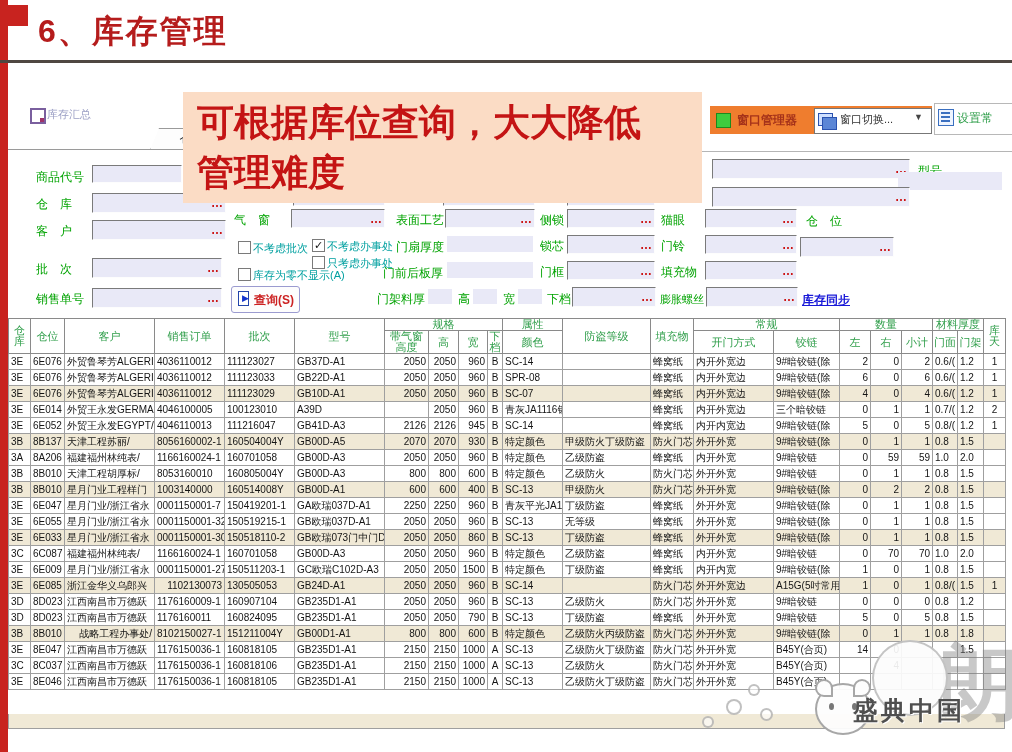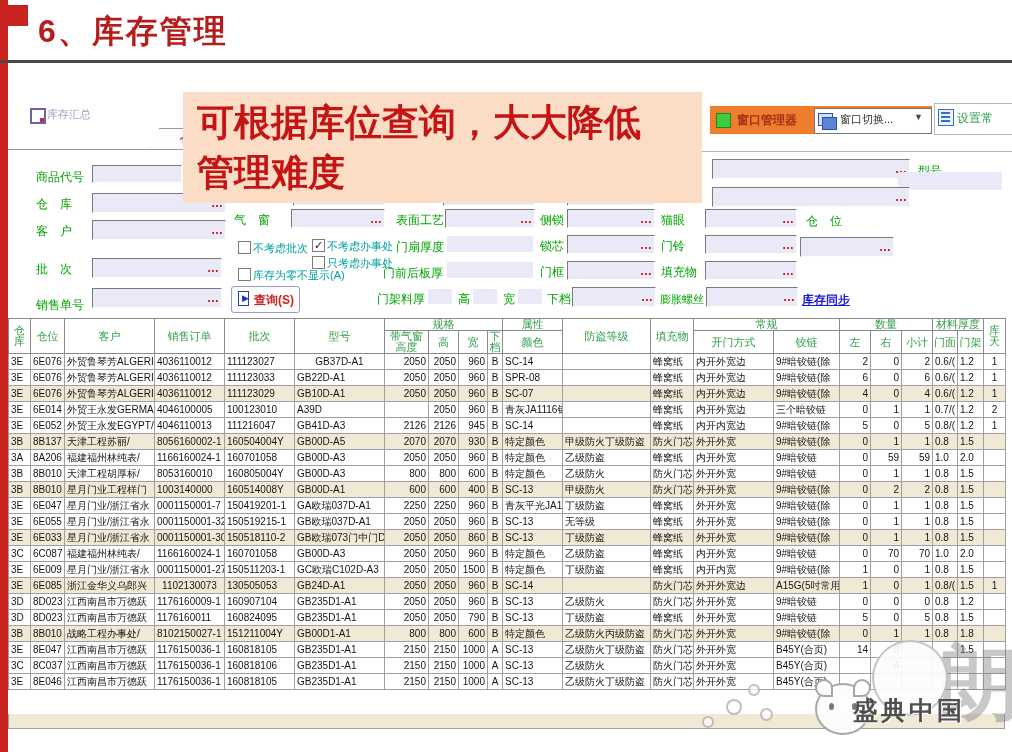--- a/index.html
+++ b/index.html
@@ -108,21 +108,21 @@
       <span class="dots"></span>
     </div>
   <div class="lbl" style="left:36px;top:223px;">客　户</div>
   <div class="field" style="left:92px;top:220px;width:134px;height:20px;">
       <span class="dots"></span>
     </div>
   <div class="lbl" style="left:36px;top:261px;">批　次</div>
   <div class="field" style="left:92px;top:258px;width:130px;height:20px;">
       <span class="dots"></span>
     </div>
-  <div class="lbl" style="left:36px;top:297px;font-family:Liberation Serif, serif;">销售单号</div>
+  <div class="lbl" style="left:36px;top:291px;font-family:Liberation Serif, serif;">销售单号</div>
   <div class="field" style="left:92px;top:288px;width:130px;height:20px;">
       <span class="dots"></span>
     </div>
 
   <div class="field" style="left:293px;top:188px;width:92px;height:18px;z-index:1;">
       <span class="dots"></span>
     </div>
   <div class="field" style="left:443px;top:188px;width:92px;height:18px;z-index:1;">
       <span class="dots"></span>
     </div>
@@ -274,21 +274,21 @@
             <th>门架</th>
           </tr>
         </thead>
         <tbody>
           <tr>
             <td style="text-align: left;">3E</td>
             <td style="text-align: left;">6E076</td>
             <td style="text-align: left;">外贸鲁琴芳ALGERI</td>
             <td style="text-align: left;">4036110012</td>
             <td style="text-align: left;">111123027</td>
-            <td style="text-align: center;">GB37D-A1</td>
+            <td style="text-align: left;">GB37D-A1</td>
             <td style="text-align: right;">2050</td>
             <td style="text-align: right;">2050</td>
             <td style="text-align: right;">960</td>
             <td style="text-align: center;">B</td>
             <td style="text-align: left;">SC-14</td>
             <td style="text-align: left;"></td>
             <td style="text-align: left;">蜂窝纸</td>
             <td style="text-align: left;">内开外宽边</td>
             <td style="text-align: left;">9#暗铰链(除</td>
             <td style="text-align: right;">2</td>
@@ -594,21 +594,21 @@
             <td style="text-align: right;">0</td>
             <td style="text-align: right;">1</td>
             <td style="text-align: left;">0.8</td>
             <td style="text-align: left;">1.5</td>
             <td style="text-align: center;"></td>
           </tr>
           <tr class="stripe">
             <td style="text-align: left;">3E</td>
             <td style="text-align: left;">6E085</td>
             <td style="text-align: left;">浙江金华义乌郎兴</td>
-            <td style="text-align: center;">1102130073</td>
+            <td style="text-align: right;">1102130073</td>
             <td style="text-align: left;">130505053</td>
             <td style="text-align: left;">GB24D-A1</td>
             <td style="text-align: right;">2050</td>
             <td style="text-align: right;">2050</td>
             <td style="text-align: right;">960</td>
             <td style="text-align: center;">B</td>
             <td style="text-align: left;">SC-14</td>
             <td style="text-align: left;"></td>
             <td style="text-align: left;">防火门芯(</td>
             <td style="text-align: left;">外开外宽边</td>
@@ -662,21 +662,21 @@
             <td style="text-align: right;">5</td>
             <td style="text-align: right;">0</td>
             <td style="text-align: right;">5</td>
             <td style="text-align: left;">0.8</td>
             <td style="text-align: left;">1.5</td>
             <td style="text-align: center;"></td>
           </tr>
           <tr class="stripe">
             <td style="text-align: left;">3B</td>
             <td style="text-align: left;">8B010</td>
-            <td style="text-align: left;">战略工程办事处/</td>
+            <td style="text-align: right;">战略工程办事处/</td>
             <td style="text-align: left;">8102150027-1</td>
             <td style="text-align: left;">151211004Y</td>
             <td style="text-align: left;">GB00D1-A1</td>
             <td style="text-align: right;">800</td>
             <td style="text-align: right;">800</td>
             <td style="text-align: right;">600</td>
             <td style="text-align: center;">B</td>
             <td style="text-align: left;">特定颜色</td>
             <td style="text-align: left;">乙级防火丙级防盗</td>
             <td style="text-align: left;">防火门芯(</td>

